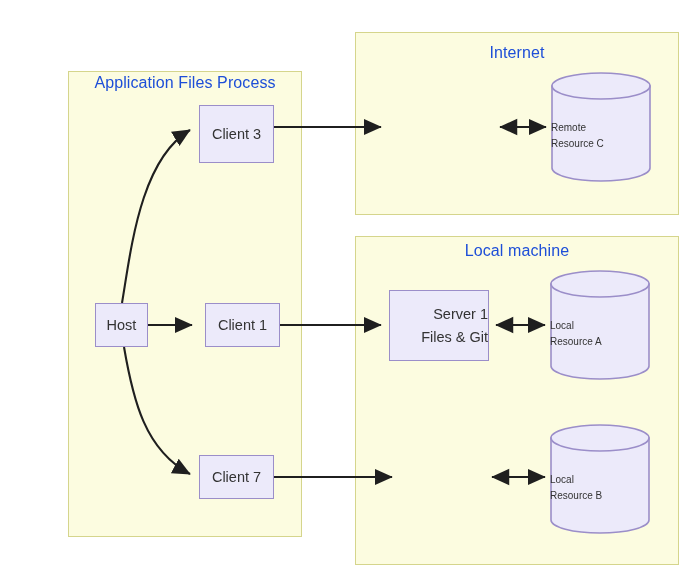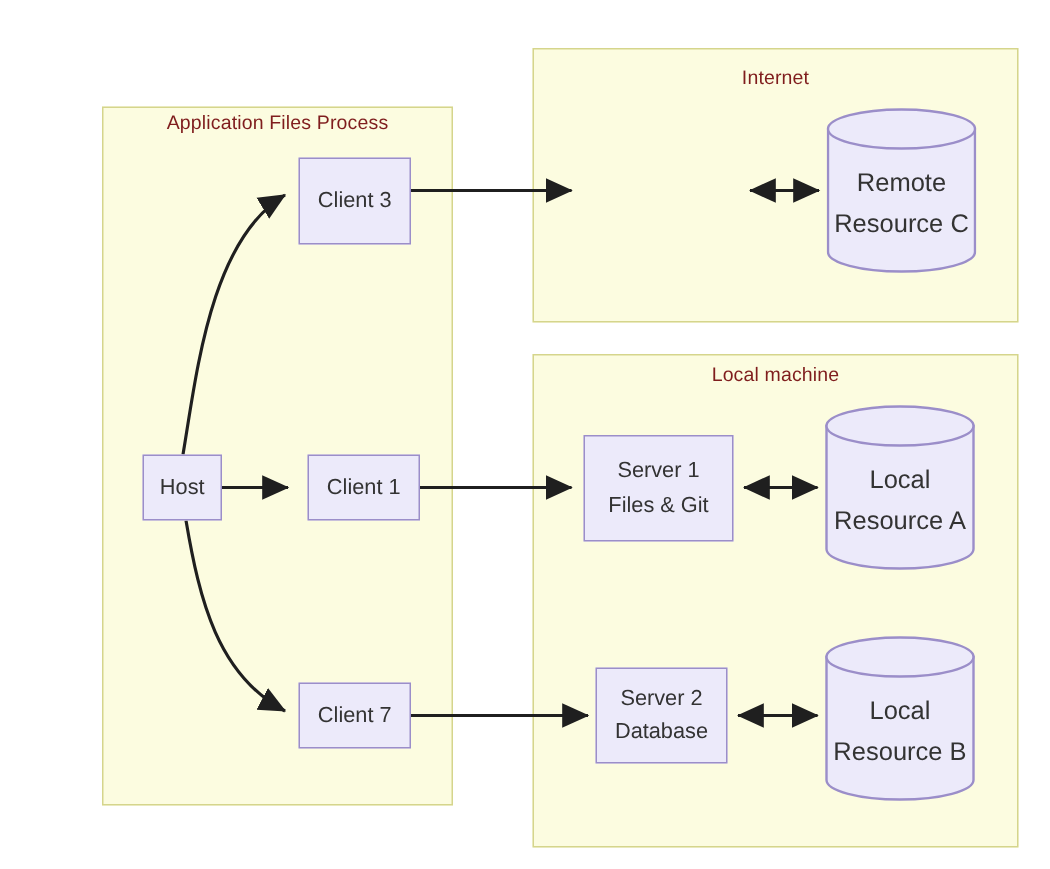--- a/index.html
+++ b/index.html
@@ -21,22 +21,22 @@
     position: absolute;
     background: #FCFCE0;
     border: 1.5px solid #D5D58C;
     box-sizing: border-box;
   }
   .group-label {
     position: absolute;
     left: 0;
     right: 4px;
     text-align: center;
-    font-size: 13px;
-    color: #7f1d1d;
+    font-size: 16px;
+    color: #1d4ed8;
     letter-spacing: .1px;
   }
   .node {
     position: absolute;
     background: #ECEAFA;
     border: 1.6px solid #9B8EC9;
     box-sizing: border-box;
     display: flex;
     flex-direction: column;
     align-items: center;
@@ -49,23 +49,22 @@
   .node .line2 { display: block; }
   .cyl {
     position: absolute;
   }
   .cyl .cyl-label {
     position: absolute;
     left: 0;
     right: 0;
     top: 50%;
     transform: translateY(-50%);
-    text-align: center;
     color: #333333;
-    font-size: 17px;
+    font-size: 10px;
     line-height: 1.62;
     pointer-events: none;
   }
   svg.edges {
     position: absolute;
     left: 0;
     top: 0;
     width: 700px;
     height: 579px;
     overflow: visible;
@@ -129,29 +128,25 @@
 
   <div class="node" style="left:205px; top:303px; width:75px; height:44px;">
     <span>Client 1</span>
   </div>
 
   <div class="node" style="left:199px; top:455px; width:75px; height:44px;">
     <span>Client 7</span>
   </div>
 
 
-  <div class="node" style="left:389px; top:290px; width:100px; height:71px;">
+  <div class="node" style="left:389px; top:290px; width:100px; height:71px;align-items:flex-end;">
     <span>Server 1</span>
     <span class="line2">Files &amp; Git</span>
   </div>
 
-  <div class="node" style="left:397px; top:445px; width:88px; height:64px;">
-    <span>Server 2</span>
-    <span class="line2">Database</span>
-  </div>
 
   <div class="cyl" style="left:551px; top:72px; width:100px; height:110px;">
     <svg width="100" height="110" viewBox="0 0 100 110" xmlns="http://www.w3.org/2000/svg">
       <path d="M1,14 L1,96 A49,13 0 0 0 99,96 L99,14 Z" fill="#ECEAFA" stroke="#9B8EC9" stroke-width="1.6"></path>
       <ellipse cx="50" cy="14" rx="49" ry="13" fill="#ECEAFA" stroke="#9B8EC9" stroke-width="1.6"></ellipse>
     </svg>
     <div class="cyl-label" style="top:58%;">
       <span>Remote</span><br>
       <span>Resource C</span>
     </div>

